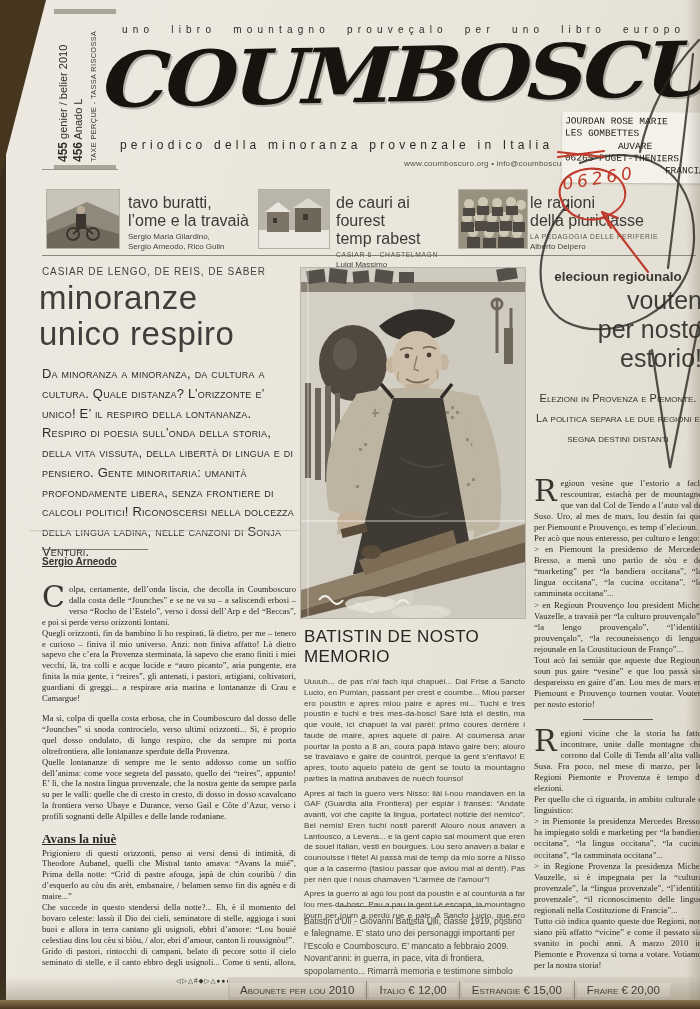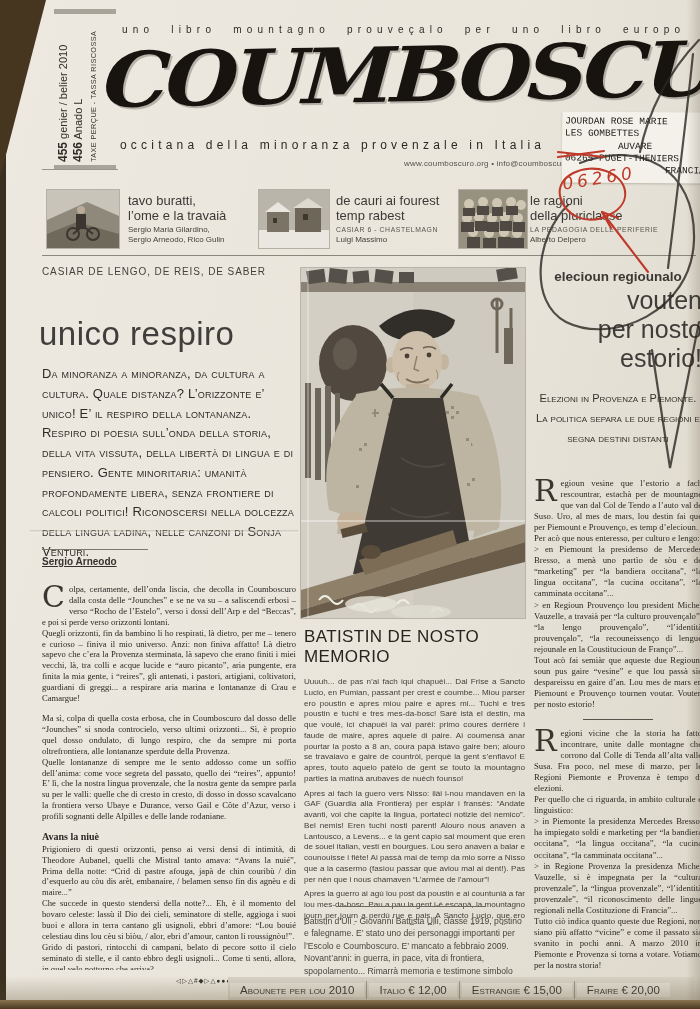--- a/index.html
+++ b/index.html
@@ -53,39 +53,39 @@
     transform:rotate(.4deg);}
   .addr .c{text-align:center;} .addr .r{text-align:right;}
   .addr .zip{position:relative;color:#23211d;}
   .hand-zip{position:absolute;left:556px;top:168px;z-index:11;
     font-family:"DejaVu Sans",sans-serif;font-style:italic;
     font-size:17px;letter-spacing:4px;color:#bf3a2b;transform:rotate(-9deg);}
 
   
   .thumb{position:absolute;border:1px solid #b5b0a5;background:#c8c4ba;z-index:2;}
   .t-text{position:absolute;z-index:2;}
-  .t-title{font-size:13px;line-height:1.12;color:#3c3a36;}
+  .t-title{font-size:16px;line-height:1.12;color:#3c3a36;}
   .t-kicker{font-size:6.8px;letter-spacing:.6px;color:#56534c;margin-top:3px;}
   .t-by{font-size:8px;line-height:1.25;color:#45423c;margin-top:2px;}
   .teaser-rule{position:absolute;left:36px;top:255px;width:654px;height:1px;background:#8c877d;}
 
   
   .l-kicker{position:absolute;left:36px;top:266px;font-size:10px;letter-spacing:.9px;color:#44423e;}
   .l-head{position:absolute;left:33px;top:280px;font-size:33px;line-height:1.1;
     letter-spacing:.5px;color:#3f3e3c;}
   .l-stand{position:absolute;left:36px;top:364px;width:252px;
     font-variant:small-caps;font-size:13px;line-height:1.52;color:#2e2c29;letter-spacing:.2px;}
   .byline-rule{position:absolute;left:36px;top:549px;width:106px;height:1px;background:#7c786f;}
   .l-byline{position:absolute;left:36px;top:556px;font-size:10px;font-weight:bold;color:#35332f;text-decoration:underline;}
   .l-body{position:absolute;left:36px;top:584px;width:254px;height:386px;overflow:hidden;
     font-family:"Liberation Serif",serif;font-size:8.6px;line-height:1.27;
     text-align:justify;color:#2b2824;}
   .l-body p{margin:0;}
   .l-body p.spaced{margin-top:9px;}
-  .l-body .subhead{margin-top:9px;font-weight:bold;font-size:10px;}
+  .l-body .subhead{margin-top:9px;font-weight:bold;font-size:13px;text-decoration:underline;}
   p.dc::first-letter{float:left;font-family:"DejaVu Serif",serif;
     font-size:30px;line-height:24px;padding:1px 4px 0 0;color:#3a362f;}
   .pager{position:absolute;left:170px;top:977px;font-size:6.5px;letter-spacing:1px;color:#33312c;z-index:3;}
 
   
   .photo{position:absolute;left:294px;top:267px;width:224px;height:350px;
     border:1px solid #b9b4aa;background:#d3cfc5;z-index:2;}
   .c-head{position:absolute;left:298px;top:627px;width:222px;
     font-size:17px;letter-spacing:.4px;color:#26241f;font-weight:500;}
   .c-body{position:absolute;left:298px;top:653px;width:221px;height:248px;overflow:hidden;
@@ -129,21 +129,21 @@
       <div class="issue-line"><b>455</b><span> genier / belier 2010</span></div>
       <div class="issue-line"><b>456</b><span> Anado L</span></div>
       <div class="issue-tax">TAXE PERÇUE - TASSA RISCOSSA</div>
     </div>
   </div>
   <div class="issue-bar bot"></div>
   <div class="hdr-rule"></div>
 
   <div class="tagline">uno libro mountagno prouveçalo per uno libro europo</div>
   <div class="logo">COUMBOSCURO</div>
-  <div class="subtitle">occitana della minoranza provenzale in Italia</div>
+  <div class="subtitle">periodico della minoranza provenzale in Italia</div>
   <div class="website">www.coumboscuro.org • info@coumboscuro.org</div>
 
   <div class="addr">
     <div>JOURDAN ROSE MARIE</div>
     <div>LES GOMBETTES</div>
     <div class="c">AUVARE</div>
     <div><span class="zip">06265</span><span> PUGET-THENIERS</span></div>
     <div class="r">FRANCIA</div>
   </div>
   <div class="hand-zip">06260</div>
@@ -214,21 +214,21 @@
     </g>
   </svg>
   <div class="t-text" style="left:524px;top:194px;width:136px;">
     <div class="t-title"><span>le ragioni</span><br><span>della pluriclasse</span></div>
     <div class="t-kicker">LA PEDAGOGIA DELLE PERIFERIE</div>
     <div class="t-by">Alberto Delpero</div>
   </div>
   <div class="teaser-rule"></div>
 
   <div class="l-kicker">CASIAR DE LENGO, DE REIS, DE SABER</div>
-  <div class="l-head"><br><span>unico respiro</span></div>
+  <div class="l-head"><span>minoranze</span><br><span>unico respiro</span></div>
   <div class="l-stand">Da minoranza a minoranza, da cultura a cultura. Quale distanza? L’orizzonte e’ unico! E’ il respiro della lontananza. Respiro di poesia sull’onda della storia, della vita vissuta, della libertà di lingua e di pensiero. Gente minoritaria: umanità profondamente libera, senza frontiere di calcoli politici! Riconoscersi nella dolcezza della lingua ladina, nelle canzoni di Sonja Venturi.</div>
   <div class="crease"></div>
   <div class="byline-rule"></div>
   <div class="l-byline">Sergio Arneodo</div>
   <div class="l-body">
     <p class="dc">Colpa, certamente, dell’onda liscia, che decolla in Coumboscuro dalla costa delle “Jounches” e se ne va su – a saliscendi erbosi – verso “Rocho de l’Estelo”, verso i dossi dell’Arp e del “Beccas”, e poi si perde verso orizzonti lontani.</p>
     <p>Quegli orizzonti, fin da bambino li ho respirati, là dietro, per me – tenero e curioso – finiva il mio universo. Anzi: non finiva affatto! Là dietro sapevo che c’era la Provenza sterminata, là sapevo che erano finiti i miei vecchi, là, tra colli e acque lucide e “auro picanto”, aria pungente, era finita la mia gente, i “reires”, gli antenati, i pastori, artigiani, coltivatori, guardiani di greggi... a respirare aria marina e lontananze di Crau e Camargue!</p>
     <p class="spaced">Ma sì, colpa di quella costa erbosa, che in Coumboscuro dal dosso delle “Jounches” si snoda controcielo, verso ultimi orizzonti... Sì, è proprio quel dosso ondulato, di lungo respiro, che da sempre mi porta oltrefrontiera, alle lontananze sperdute della Provenza.</p>
     <p>Quelle lontananze di sempre me le sento addosso come un soffio dell’anima: come voce segreta del passato, quello dei “reires”, appunto! E’ lì, che la nostra lingua provenzale, che la nostra gente da sempre parla su per le valli: quelle che di cresto in cresto, di dosso in dosso scavalcano la frontiera verso Ubaye e Durance, verso Gail e Côte d’Azur, verso i profili sognanti delle Alpilles e delle lande rodaniane.</p>
     <p class="subhead">Avans la niuè</p>

